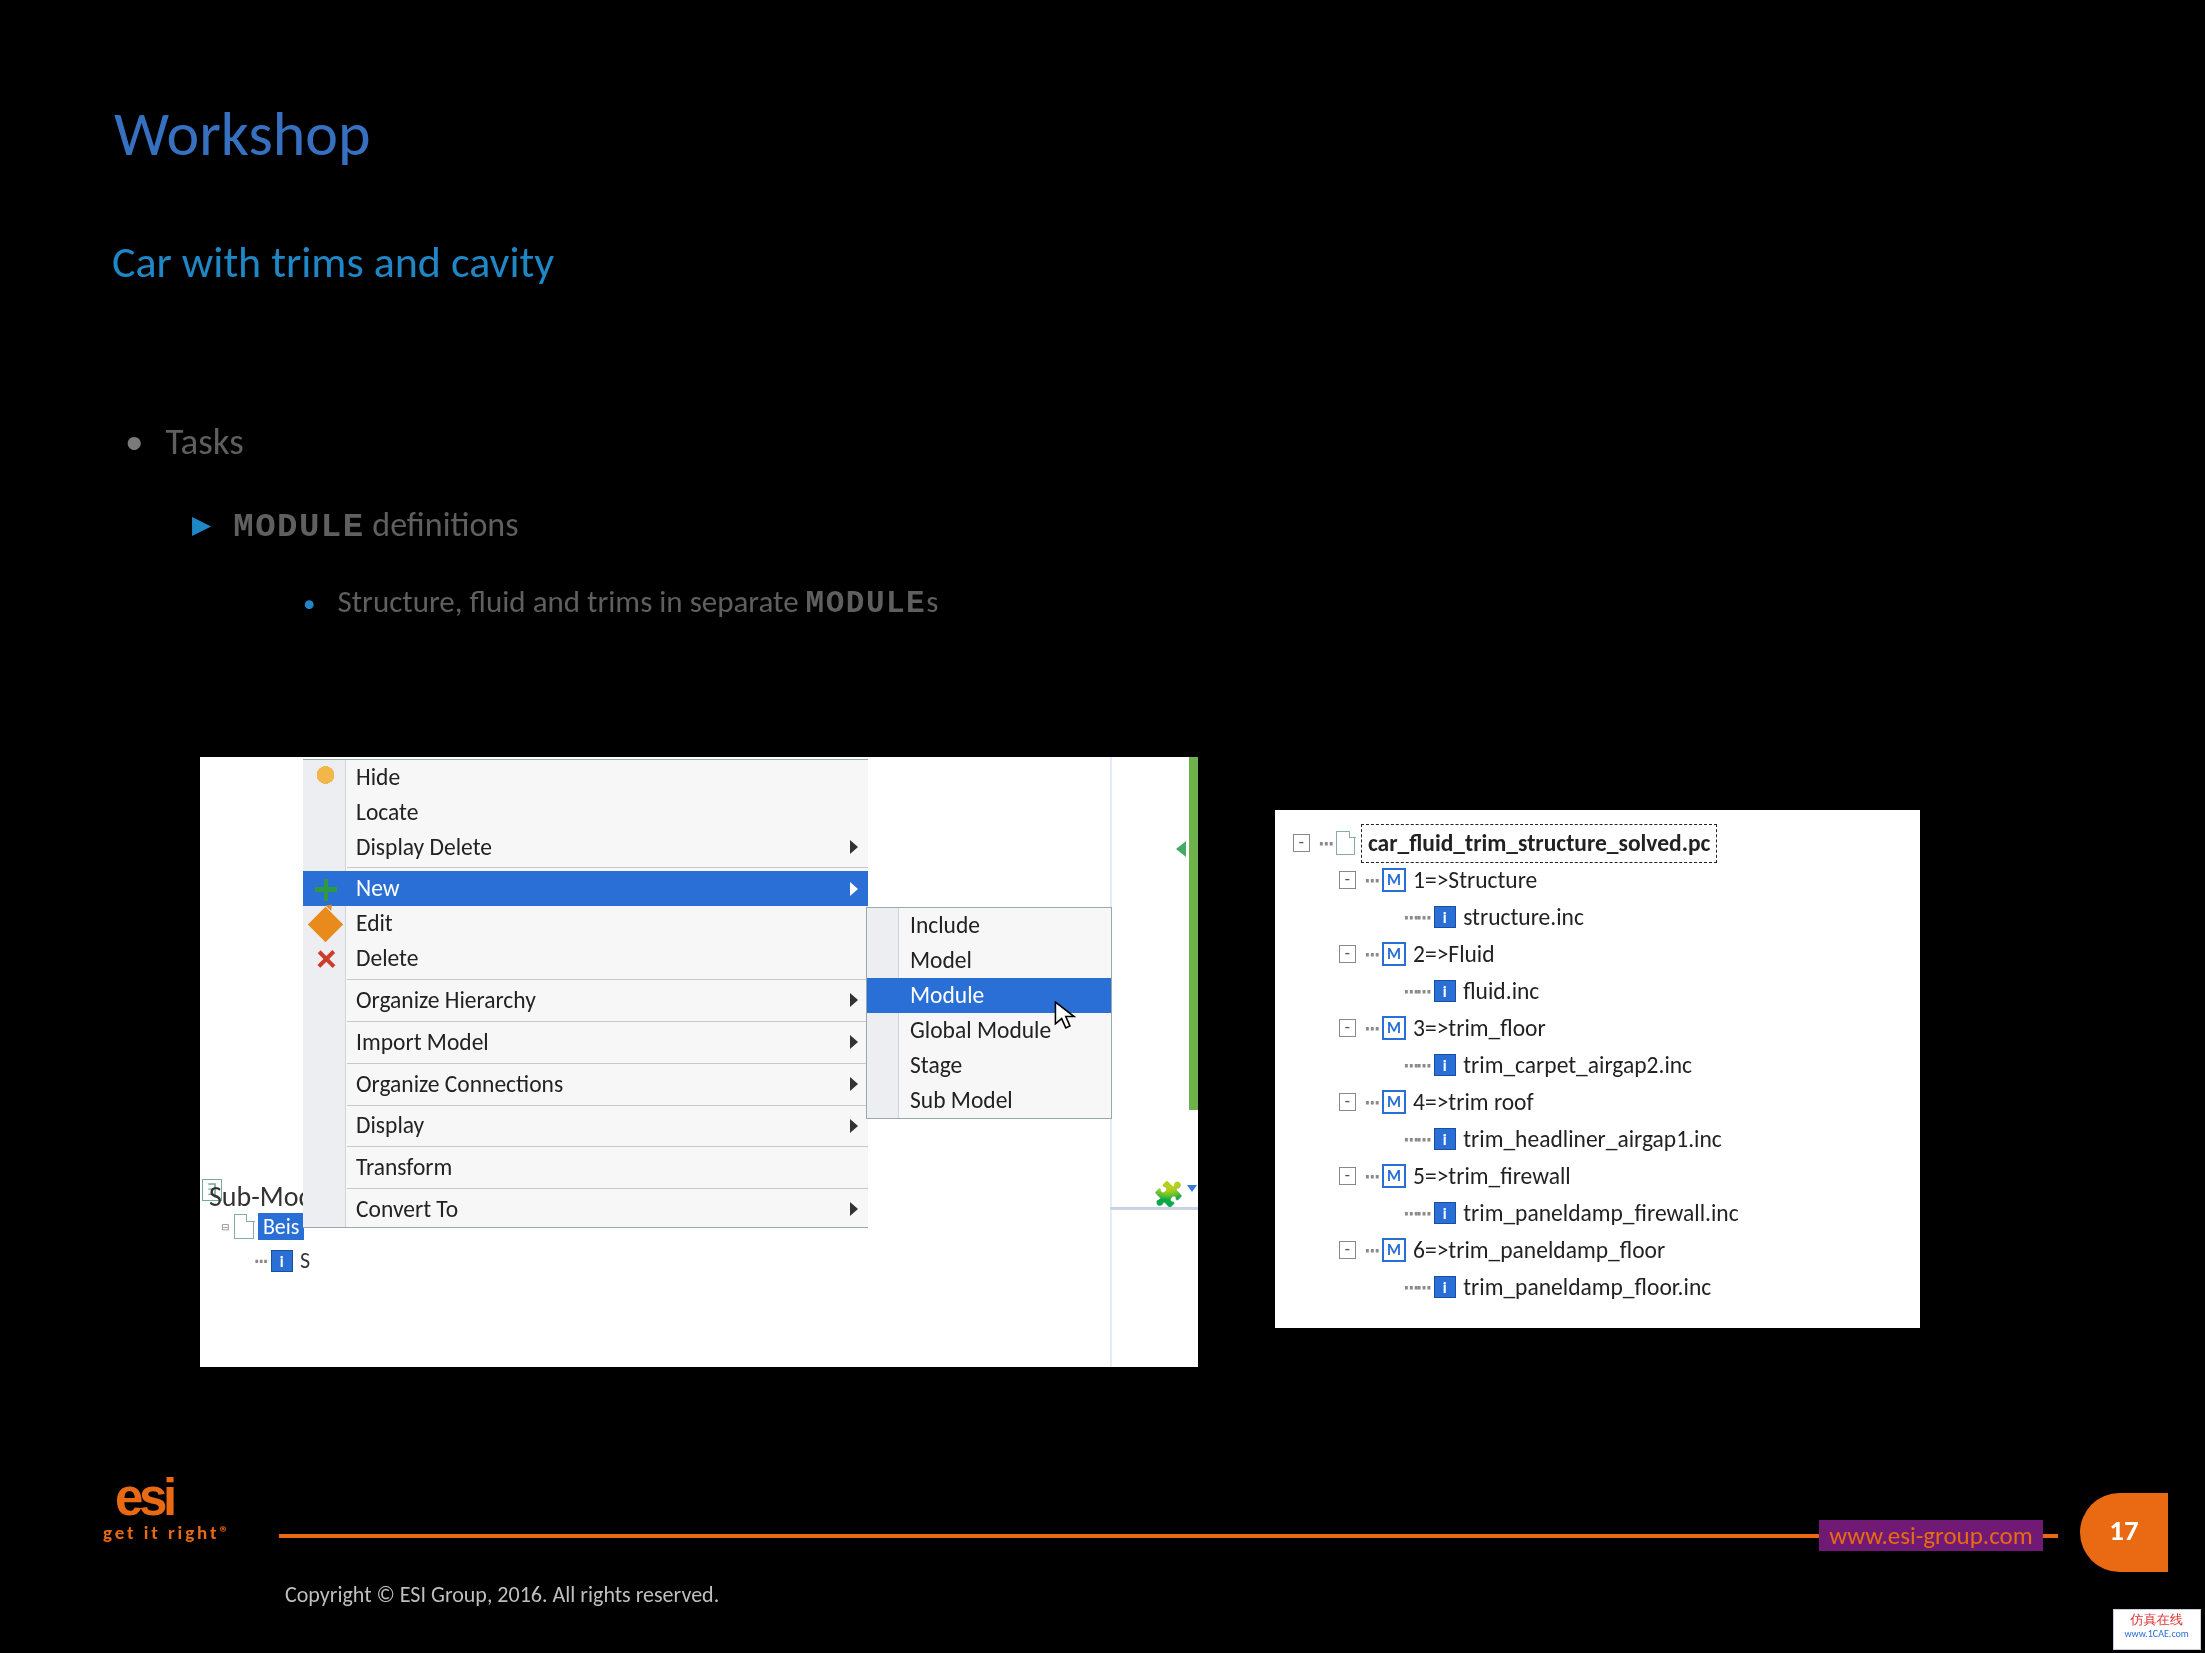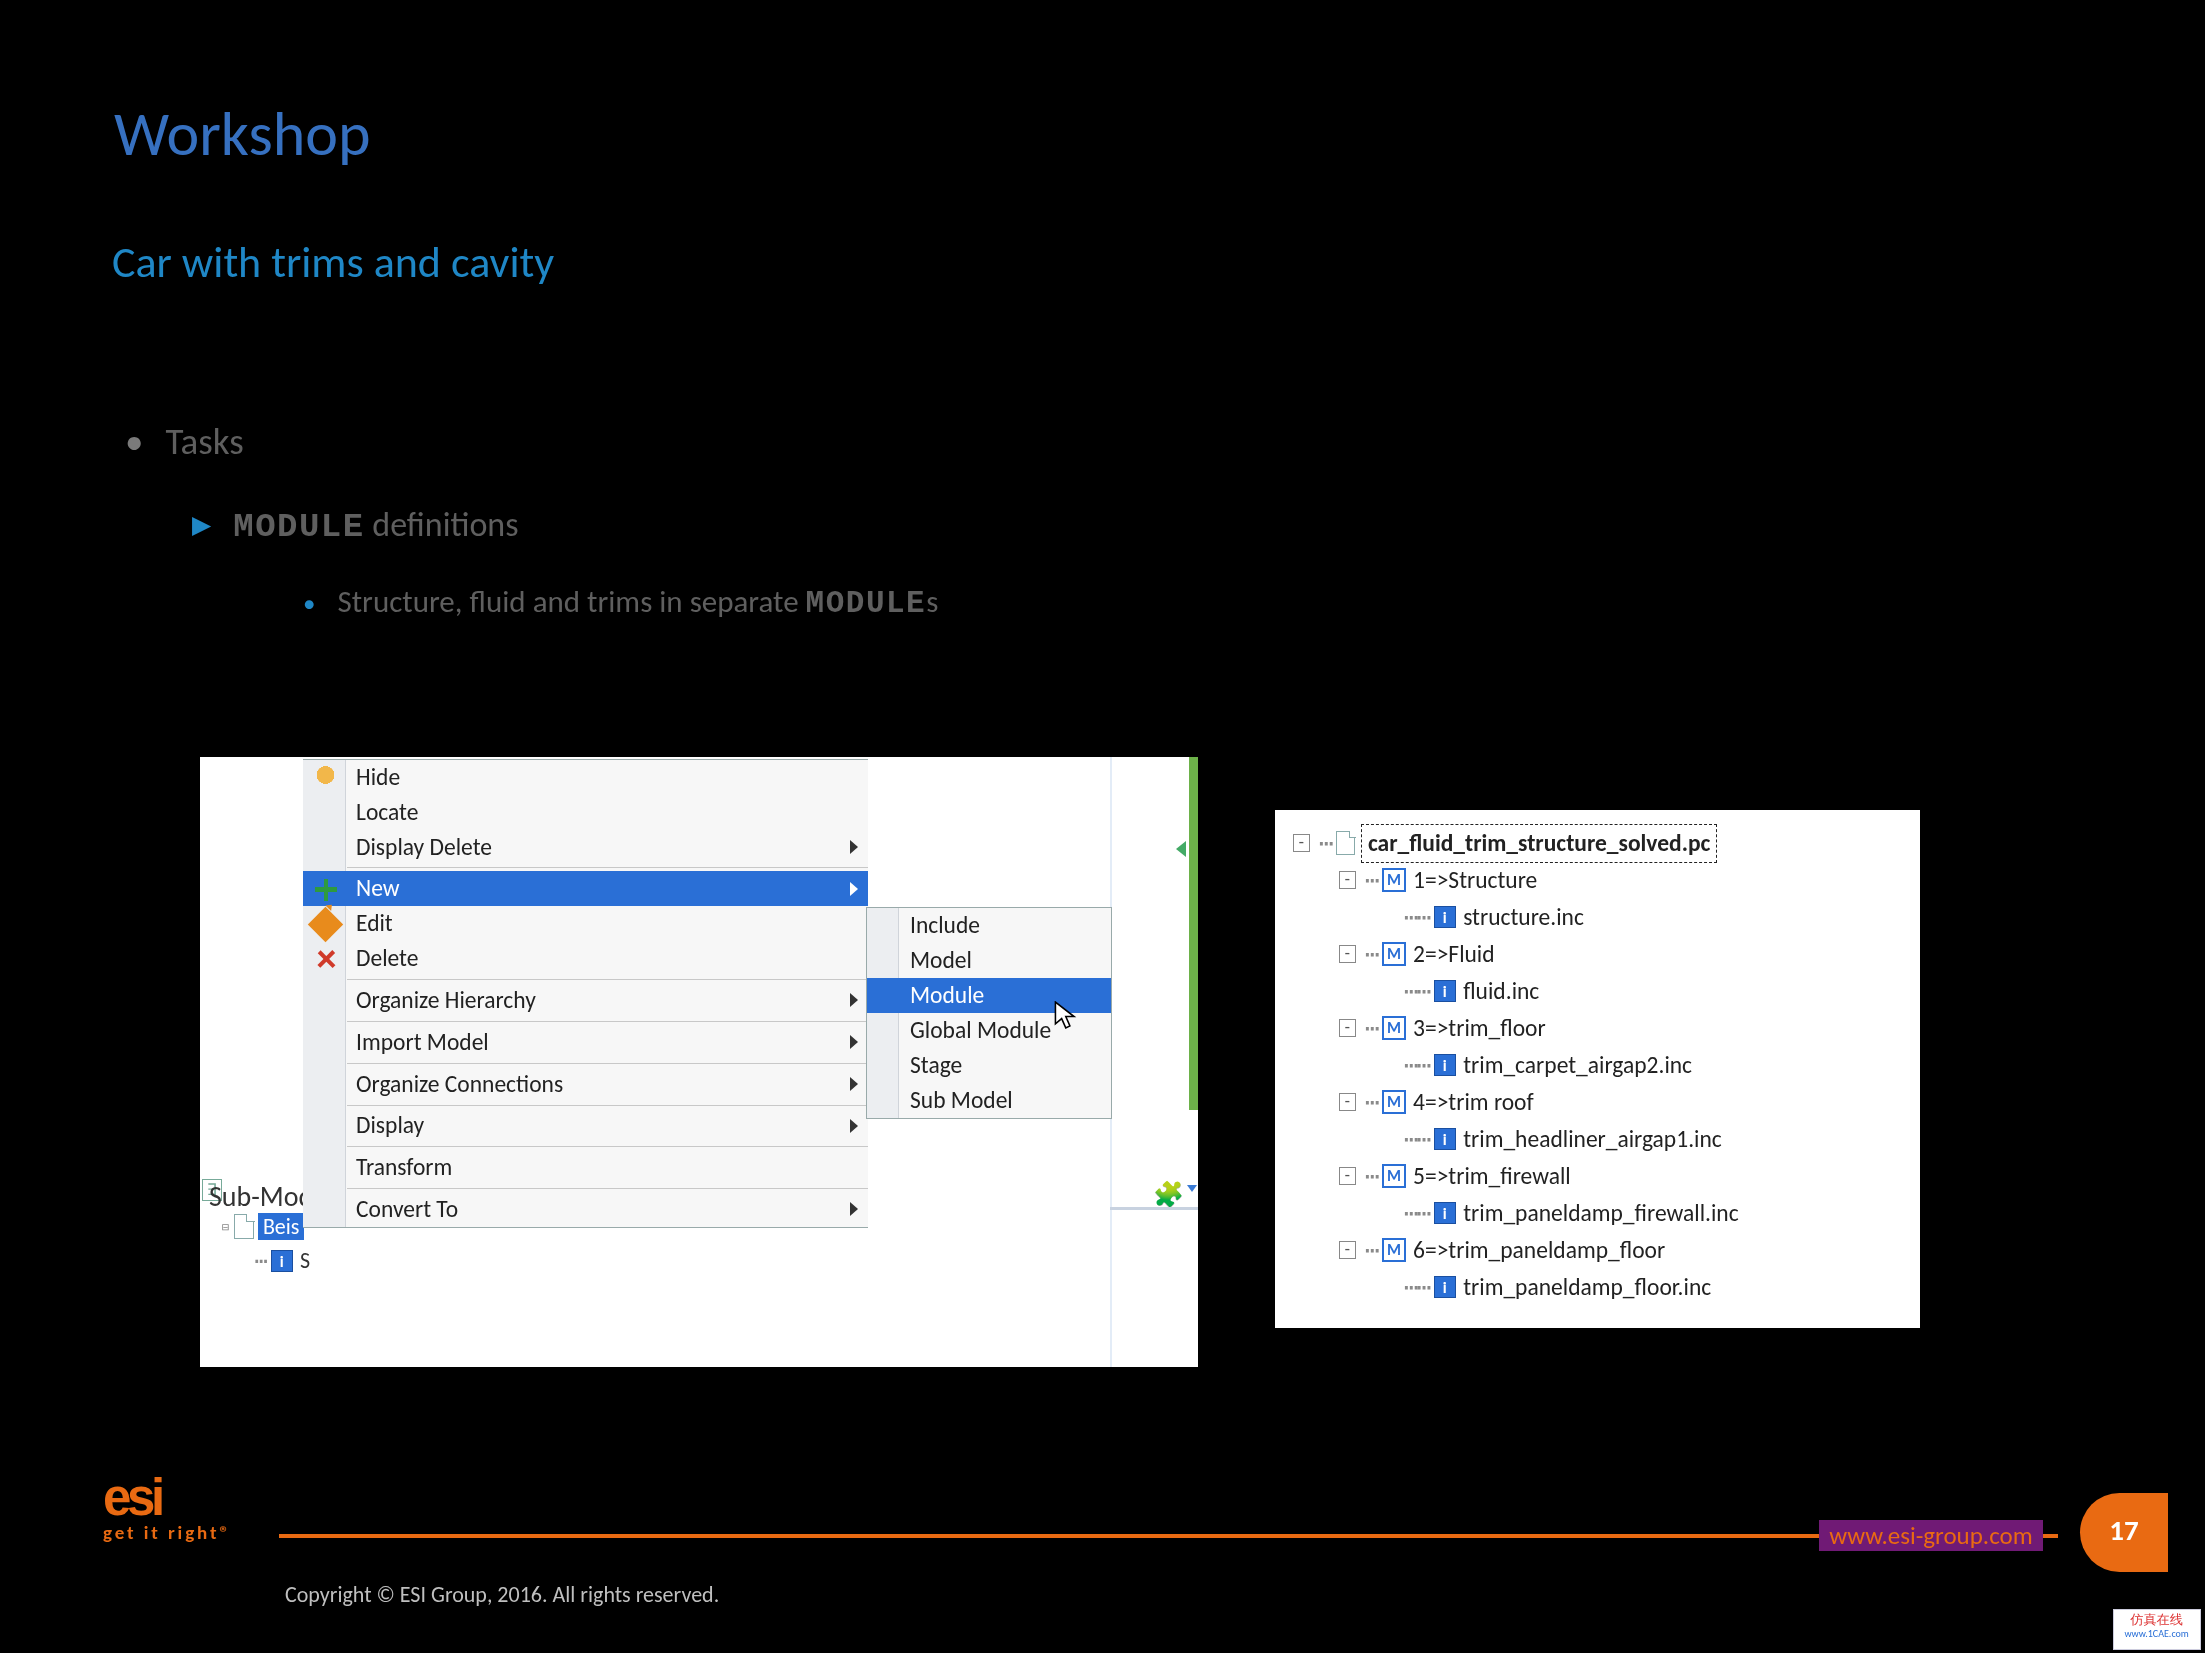--- a/index.html
+++ b/index.html
@@ -79,21 +79,21 @@
   .icoPlus::after { left:1.5px; top:10.3px; width:22px; height:4.4px; }
   .icoEdit { transform: rotate(-45deg); background:#e88b1c; width:20.6px; height:5.9px; top:13.2px; left:10.3px; }
   .icoEdit::after{ content:""; position:absolute; right:-5.9px; top:-1.5px; width:0;height:0; border-top:4.4px solid transparent; border-bottom:4.4px solid transparent; border-left:5.9px solid #e88b1c;}
   .icoDel { }
   .icoDel::before, .icoDel::after { content:""; position:absolute; left:2.9px; top:10.3px; width:20.6px; height:4.4px; background:#d03a2a; }
   .icoDel::before { transform: rotate(45deg); }
   .icoDel::after { transform: rotate(-45deg); }
 
   
   .logo { position:absolute; left:103px; bottom:110px; }
-  .logo .esi { font-family: Arial; font-weight:900; font-size:51px; color:#e96a12; letter-spacing:-4.4px; }
+  .logo .esi { font-family: Arial; font-weight:900; font-size:51px; color:#e96a12; letter-spacing:-4.4px;margin-left:12px; }
   .logo .tag { font-size:19px; color:#e96a12; letter-spacing:2.9px; font-weight:700; margin-top:-5.9px; }
   .hrLine { position:absolute; left:279px; right:147px; bottom:116px; height:4.4px; background:#e96a12; }
   .url { position:absolute; right:162px; bottom:103px; font-size:25px; color:#e96a12; background:#701a75; padding:0 10.3px; }
   .pageNum { position:absolute; right:37px; bottom:82px; width:88px; height:79px; background:#e96a12; border-radius: 44px 0 0 44px; color:#fff; font-size:29px; text-align:center; line-height:74px;font-weight:bold; }
   .copy { position:absolute; left:285px; bottom:46px; font-size:22px; color:#bfbfbf; }
   .watermark { position:absolute; right:4.4px; bottom:4.4px; width:88px; height:41px; background:#fff; border:0.7px solid #ccd; font-size:13.2px; color:#d33; text-align:center; padding-top:2.9px; line-height:14.7px; }
   .watermark .b { color:#2a6fd6; display:block; font-size:10px; }
 </style>
 </head>
 <body>

